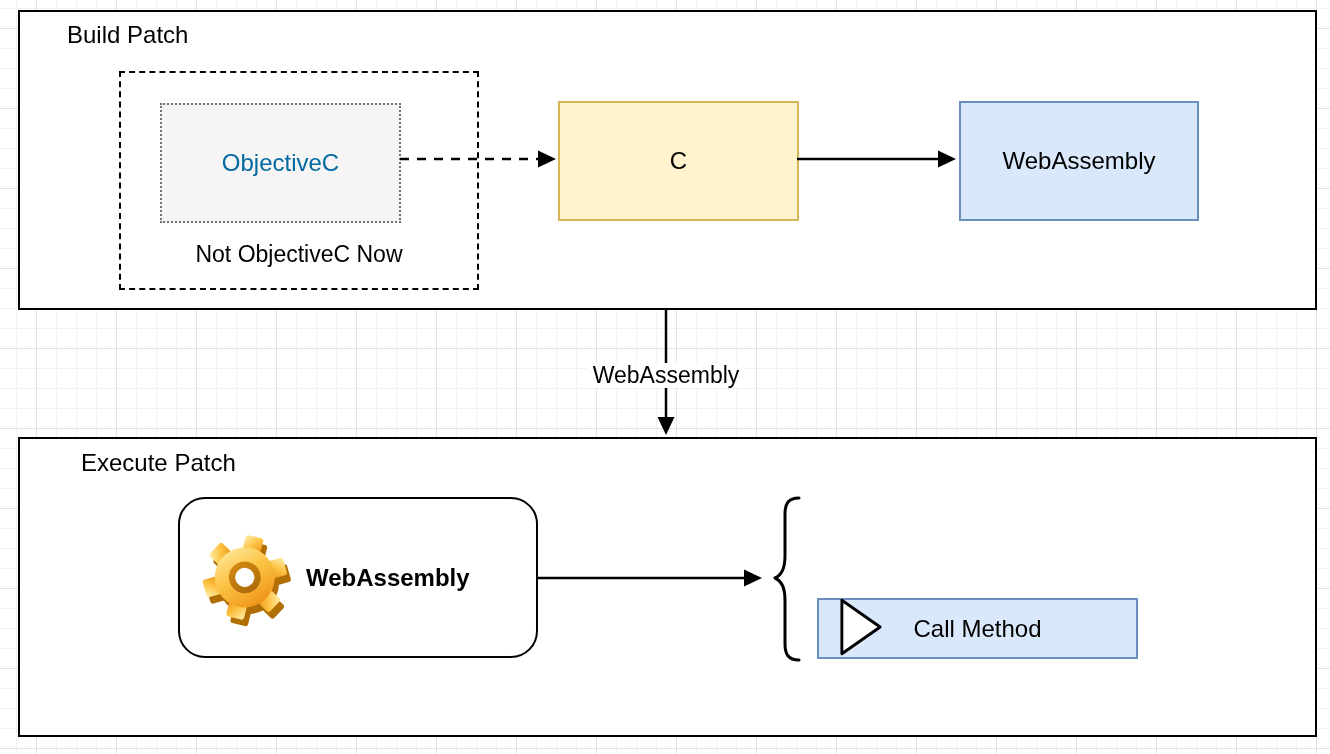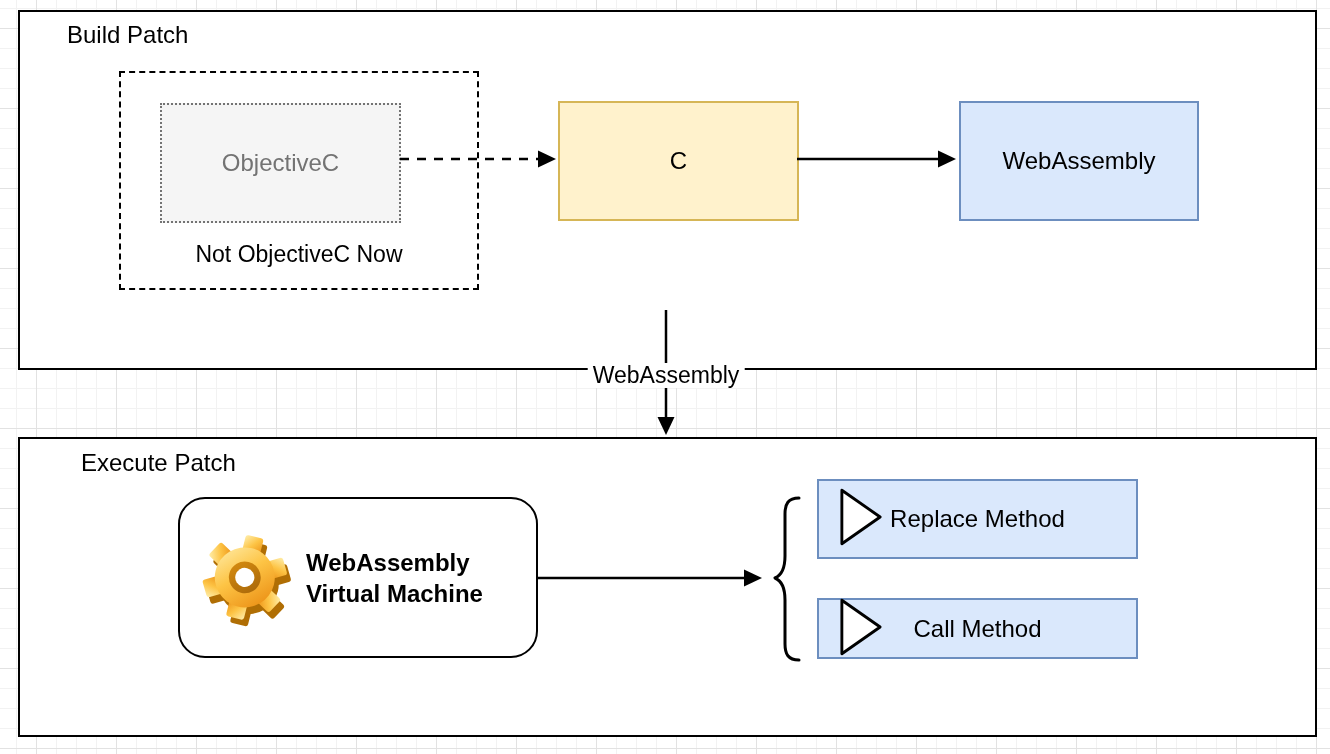--- a/index.html
+++ b/index.html
@@ -23,21 +23,21 @@
   .frame-title{
     position:absolute; font-size:24px; line-height:1; white-space:nowrap;
   }
 
   .node{
     position:absolute; display:flex; align-items:center; justify-content:center;
     font-size:24px; line-height:1.2; z-index:2; text-align:center;
   }
   .node--yellow{ background:#FFF2CC; border:2px solid #D6B656; }
   .node--blue  { background:#DAE8FC; border:2px solid #6C8EBF; }
-  .node--gray  { background:#F5F5F5; border:2px dotted #737373; color:#737373; }
+  .node--gray  { background:#F5F5F5; border:2px dotted #737373; color:#0369a1; }
 
   .group-dashed{
     position:absolute; left:117px; top:69px; width:360px; height:219px;
     border:2px dashed #000; z-index:2; background:transparent;
   }
   .group-note{
     position:absolute; top:170px; left:0; width:100%;
     text-align:center; font-size:23px; line-height:1; white-space:nowrap;
   }
 
@@ -68,21 +68,21 @@
     position:absolute; left:0; top:0; width:1330px; height:754px;
     z-index:3; pointer-events:none;
   }
   .gear-wrap{ width:100px; height:108px; flex:0 0 auto; }
 </style>
 </head>
 <body>
 
 <div class="stage">
 
-  <div class="frame" style="left:18px; top:10px; width:1299px; height:360px;">
+  <div class="frame" style="left:18px; top:10px; width:1299px; height:300px;">
     <div class="frame-title" style="left:47px; top:11px;">Build Patch</div>
 
     <div class="group-dashed" style="left:99px; top:59px;">
       <div class="node node--gray" style="left:39px; top:30px; width:241px; height:120px;">
         <span>ObjectiveC</span>
       </div>
       <div class="group-note">Not ObjectiveC Now</div>
     </div>
 
     <div class="node node--yellow" style="left:538px; top:89px; width:241px; height:120px;">
@@ -126,32 +126,23 @@
         <g transform="rotate(14 55 57)">
           <use href="#gearShape" transform="translate(58,61)" fill="#B06E04"></use>
           <use href="#gearShape" transform="translate(52,55)" fill="url(#gold)"></use>
           <circle cx="52" cy="55" r="17.5" fill="url(#goldDark)"></circle>
           <circle cx="52" cy="55" r="10.5" fill="#ffffff"></circle>
         </g>
       </svg>
     </span>
     <span class="vm-label">
       <span style="display:block">WebAssembly</span>
-      <span style="display:block">Virtual Machine</span>
     </span>
   </div>
 
-  <div class="method-node" style="top:479px;">
-    <span class="play">
-      <svg viewBox="0 0 46 62" width="44" height="60" aria-hidden="true">
-        <path d="M3 3 L43 31 L3 59 Z" fill="#ffffff" stroke="#000000" stroke-width="3" stroke-linejoin="round"></path>
-      </svg>
-    </span>
-    <span class="method-label">Replace Method</span>
-  </div>
 
   <div class="method-node" style="top:598px; height:61px;">
     <span class="play">
       <svg viewBox="0 0 46 62" width="44" height="60" aria-hidden="true">
         <path d="M3 3 L43 31 L3 59 Z" fill="#ffffff" stroke="#000000" stroke-width="3" stroke-linejoin="round"></path>
       </svg>
     </span>
     <span class="method-label">Call Method</span>
   </div>
 

